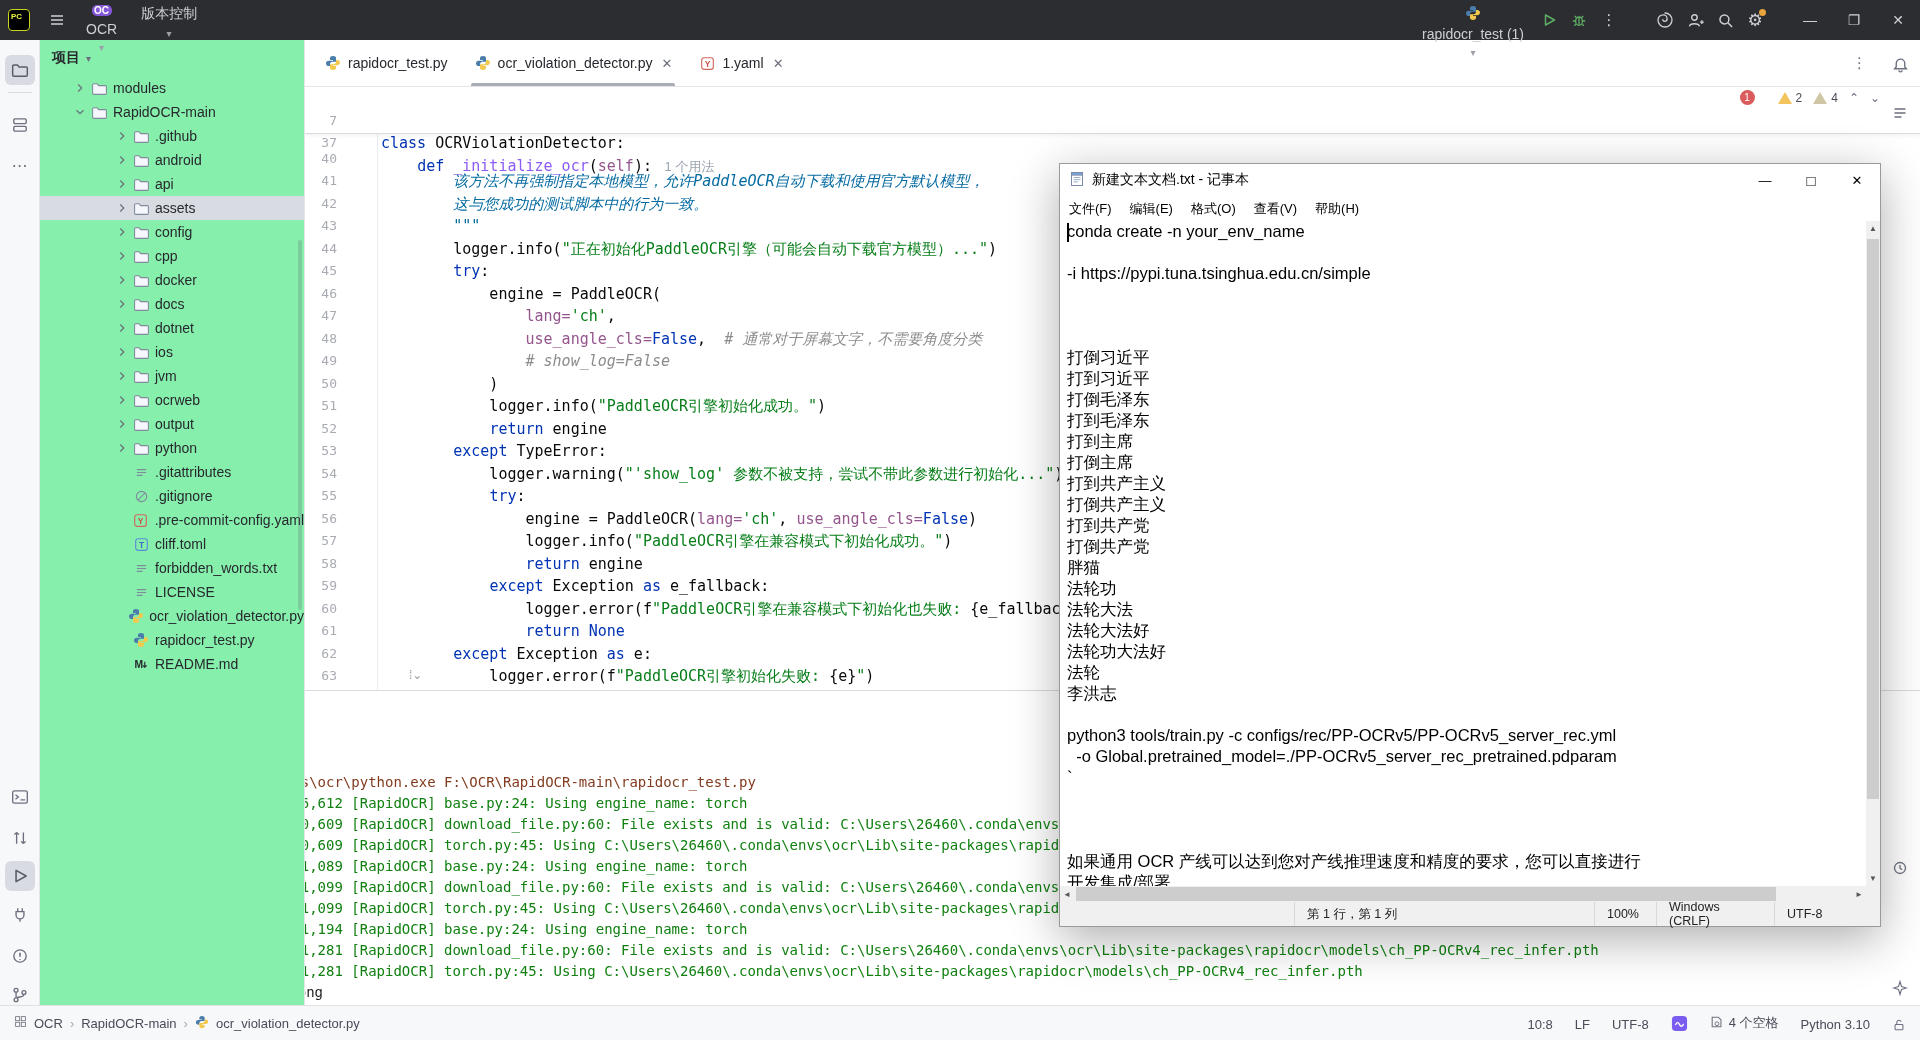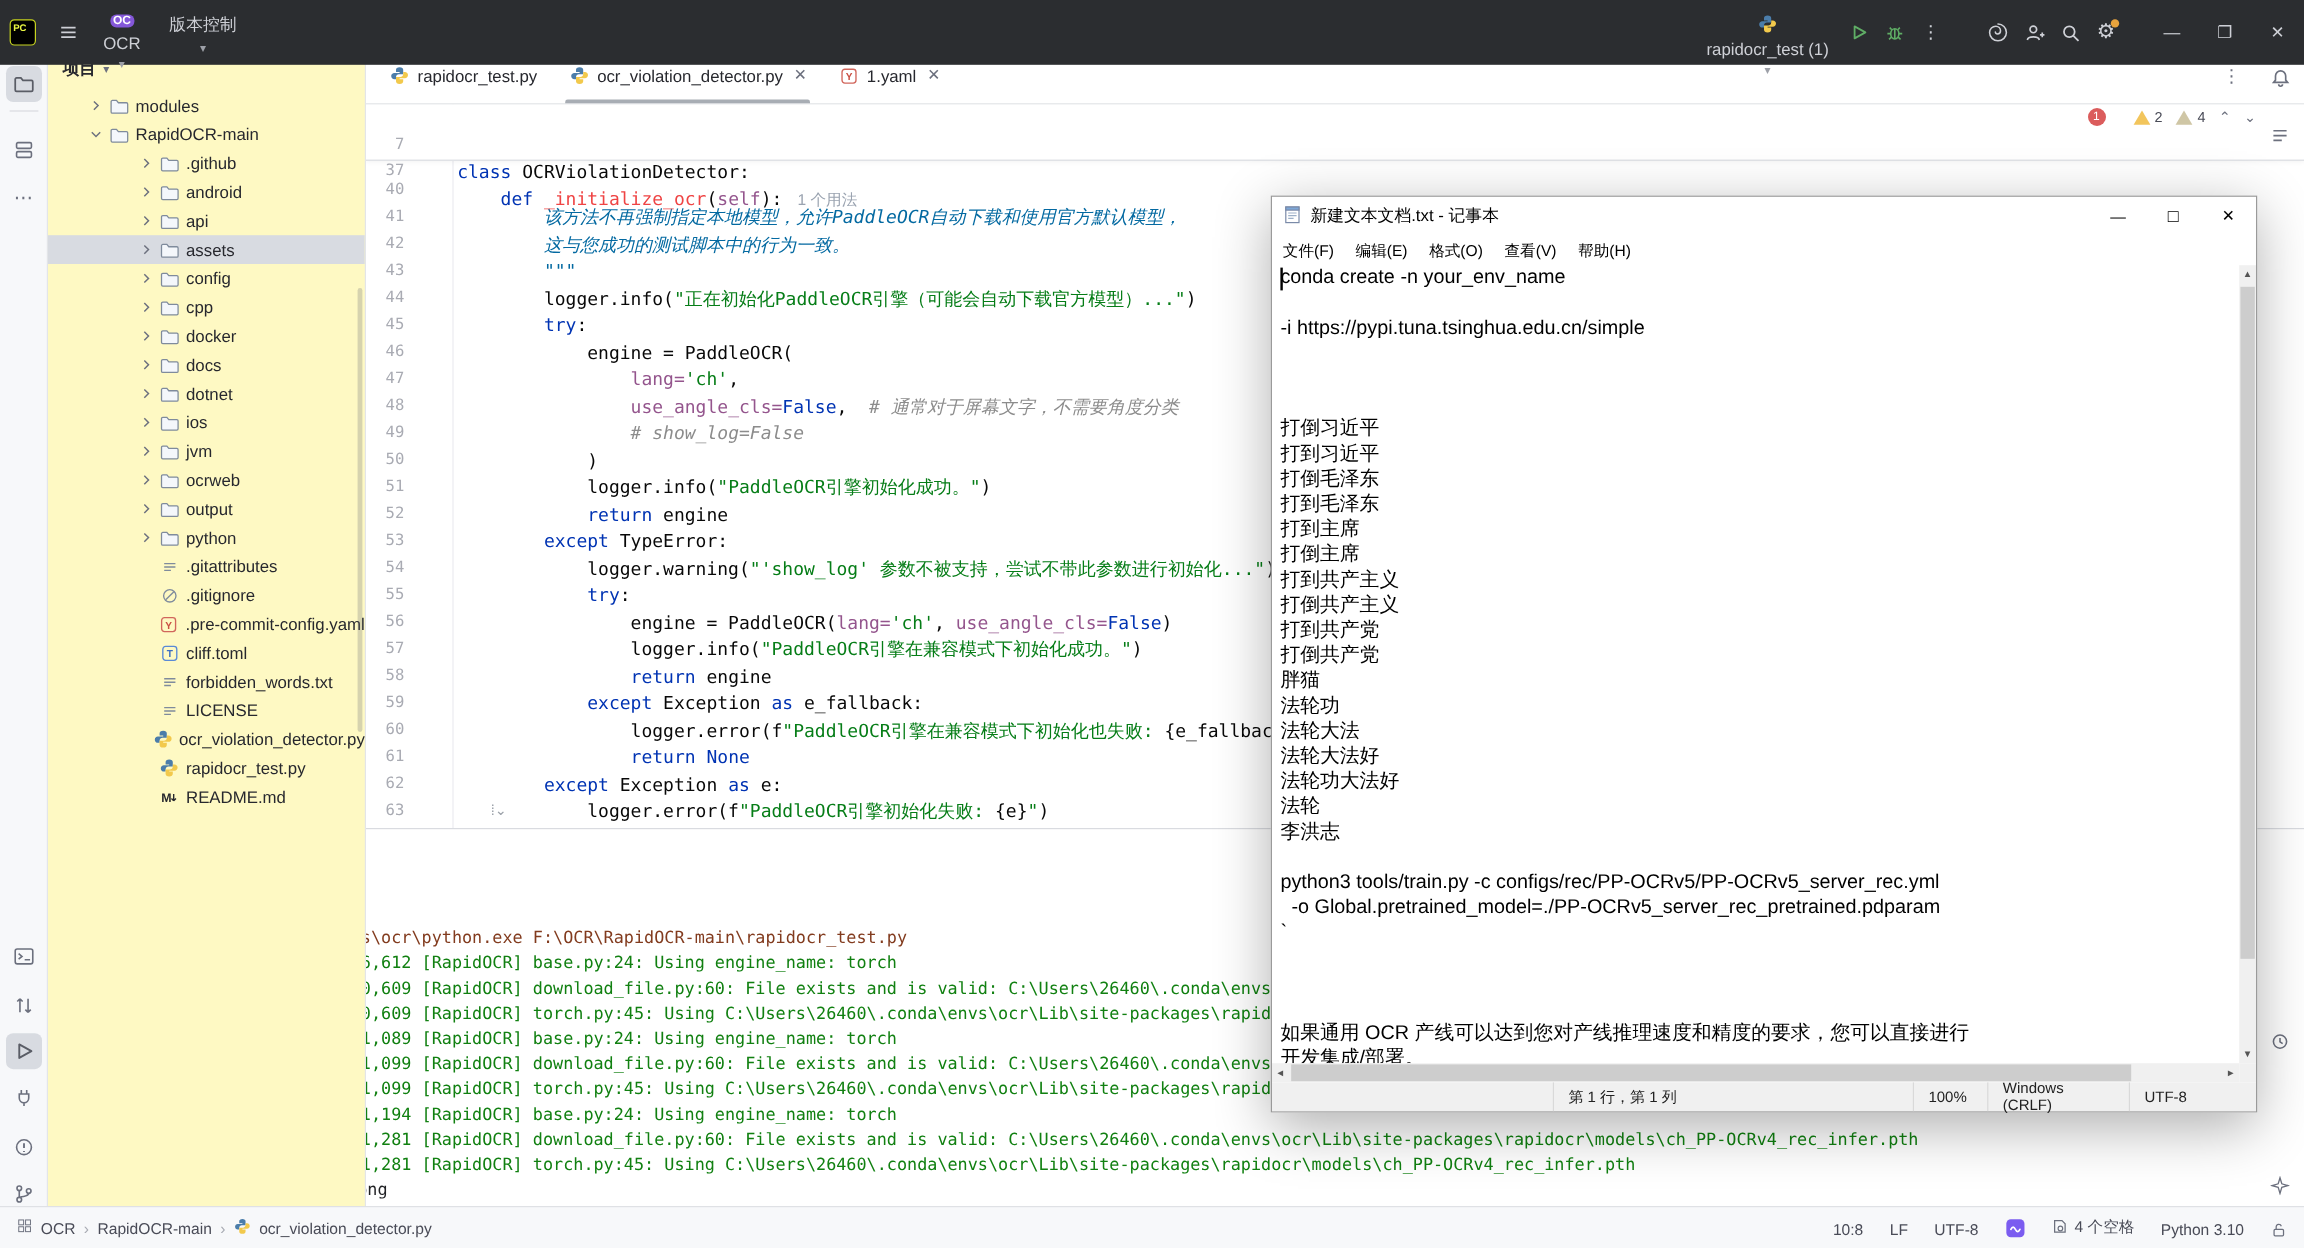--- a/index.html
+++ b/index.html
@@ -1,20 +1,20 @@
 <!DOCTYPE html>
 <html><head>
 <meta charset="utf-8">
 <style>
   * { margin:0; padding:0; box-sizing:border-box; }
   html,body { width:1920px; height:1040px; overflow:hidden; background:#fff;
     font-family:"Liberation Sans","DejaVu Sans",sans-serif; }
 
   
-  .titlebar { position:absolute; left:0; top:0; width:1920px; height:54px; background:#2b2d30;
+  .titlebar { position:absolute; left:0; top:0; width:1920px; height:40px; background:#2b2d30;
     color:#ced0d6; font-size:14px; display:flex; align-items:center; z-index:40; }
   .tb-left { display:flex; align-items:center; gap:4px; padding-left:8px; }
   .pc-logo { width:22px; height:22px; border-radius:4px; background:#000; border:1px solid #c7d420;
     color:#e8f542; font-size:8px; font-weight:bold; display:flex; align-items:flex-start; justify-content:flex-start;
     padding:2px 0 0 2px; margin-right:8px; }
   .tb-item { display:flex; align-items:center; gap:5px; padding:0 10px; height:30px; border-radius:5px;flex-direction:column; }
   .oc-badge { width:20px; height:20px; border-radius:5px; background:#8457d9; color:#fff; font-size:10px;
     font-weight:bold; display:flex; align-items:center; justify-content:center; }
   .chev-dn { font-size:10px; color:#9da0a8; }
   .tb-right { margin-left:auto; display:flex; align-items:center; }
@@ -34,21 +34,21 @@
 
   
   .activity { position:absolute; left:0; top:40px; width:40px; height:965px; background:#f7f8fa;
     border-right:1px solid #e3e5e8; z-index:5; }
   .act-icon { position:absolute; left:5px; width:30px; height:30px; border-radius:6px;
     display:flex; align-items:center; justify-content:center; }
   .act-icon.on { background:#d8dbe1; }
   .act-div { position:absolute; left:8px; width:24px; height:1px; background:#d9dbe0; }
 
   
-  .project { position:absolute; left:40px; top:40px; width:265px; height:965px; background:#fef9c3;
+  .project { position:absolute; left:40px; top:40px; width:265px; height:965px; background:#86efac;
     border-right:1px solid #e3e5e8; overflow:hidden; z-index:5; font-size:14px; color:#27282e; }
   .p-header { height:36px; display:flex; align-items:center; gap:6px; padding-left:12px; font-weight:bold; }
   .trow { height:24px; display:flex; align-items:center; }
   .trow.sel { background:#d8dbe1; }
   .t-chev { width:20px; display:flex; justify-content:center; }
   .t-icon { width:18px; display:flex; justify-content:center; }
   .t-label { margin-left:5px; white-space:nowrap; }
   .p-scroll { position:absolute; right:2px; top:200px; width:4px; height:370px; background:rgba(96,100,110,.25); border-radius:2px; }
 
   
@@ -64,21 +64,21 @@
   .editor { position:absolute; left:305px; right:0; top:87px; height:603px; background:#fff; overflow:hidden; z-index:4; }
   .editor::before { content:""; position:absolute; left:72px; top:0; bottom:0; width:1px; background:#ebecf0; }
   .cline { position:relative; height:22.5px; line-height:22.5px; font-family:"DejaVu Sans Mono","Liberation Mono",monospace;
     font-size:15px; white-space:pre; color:#080808; }
   .lnum { position:absolute; left:0; width:32px; text-align:right; color:#a9abb3; font-size:13px; }
   .ltext { position:absolute; left:76px; }
   #codewrap { position:absolute; left:0; right:0; top:38px; }
   #sticky { position:absolute; left:0; right:0; top:0; height:47px; background:#fff;
     border-bottom:1px solid #d9dbe0; box-shadow:0 2px 4px rgba(0,0,0,.05); z-index:3; }
   .kw { color:#0033b3; } .str { color:#067d17; } .com { color:#8c8c8c; font-style:italic; }
-  .doc { color:#0369a1; font-style:italic; } .par { color:#94558d; } .fn { color:#ef4444; }
+  .doc { color:#0369a1; font-style:italic; } .par { color:#94558d; } .fn { color:#8b5cf6; }
   .inlay { color:#9aa3b0; font-size:13px; font-family:"Liberation Sans",sans-serif; }
   .inspections { position:absolute; right:16px; top:3px; display:flex; align-items:center; gap:11px;
     font-size:12px; color:#494b57; z-index:4; }
   .insp-err { width:15px; height:15px; border-radius:50%; background:#db5c5c; color:#fff; font-size:10px;
     display:flex; align-items:center; justify-content:center; margin-right:-7px; }
   .warn-tri { width:0; height:0; border-left:7px solid transparent; border-right:7px solid transparent;
     border-bottom:12px solid #f2c55c; margin-right:-7px; }
   .warn-tri.weak { border-bottom-color:#cfc6a5; }
   .fold-hint { position:absolute; left:104px; top:581px; color:#9aa0a8; font-size:12px; }
 

